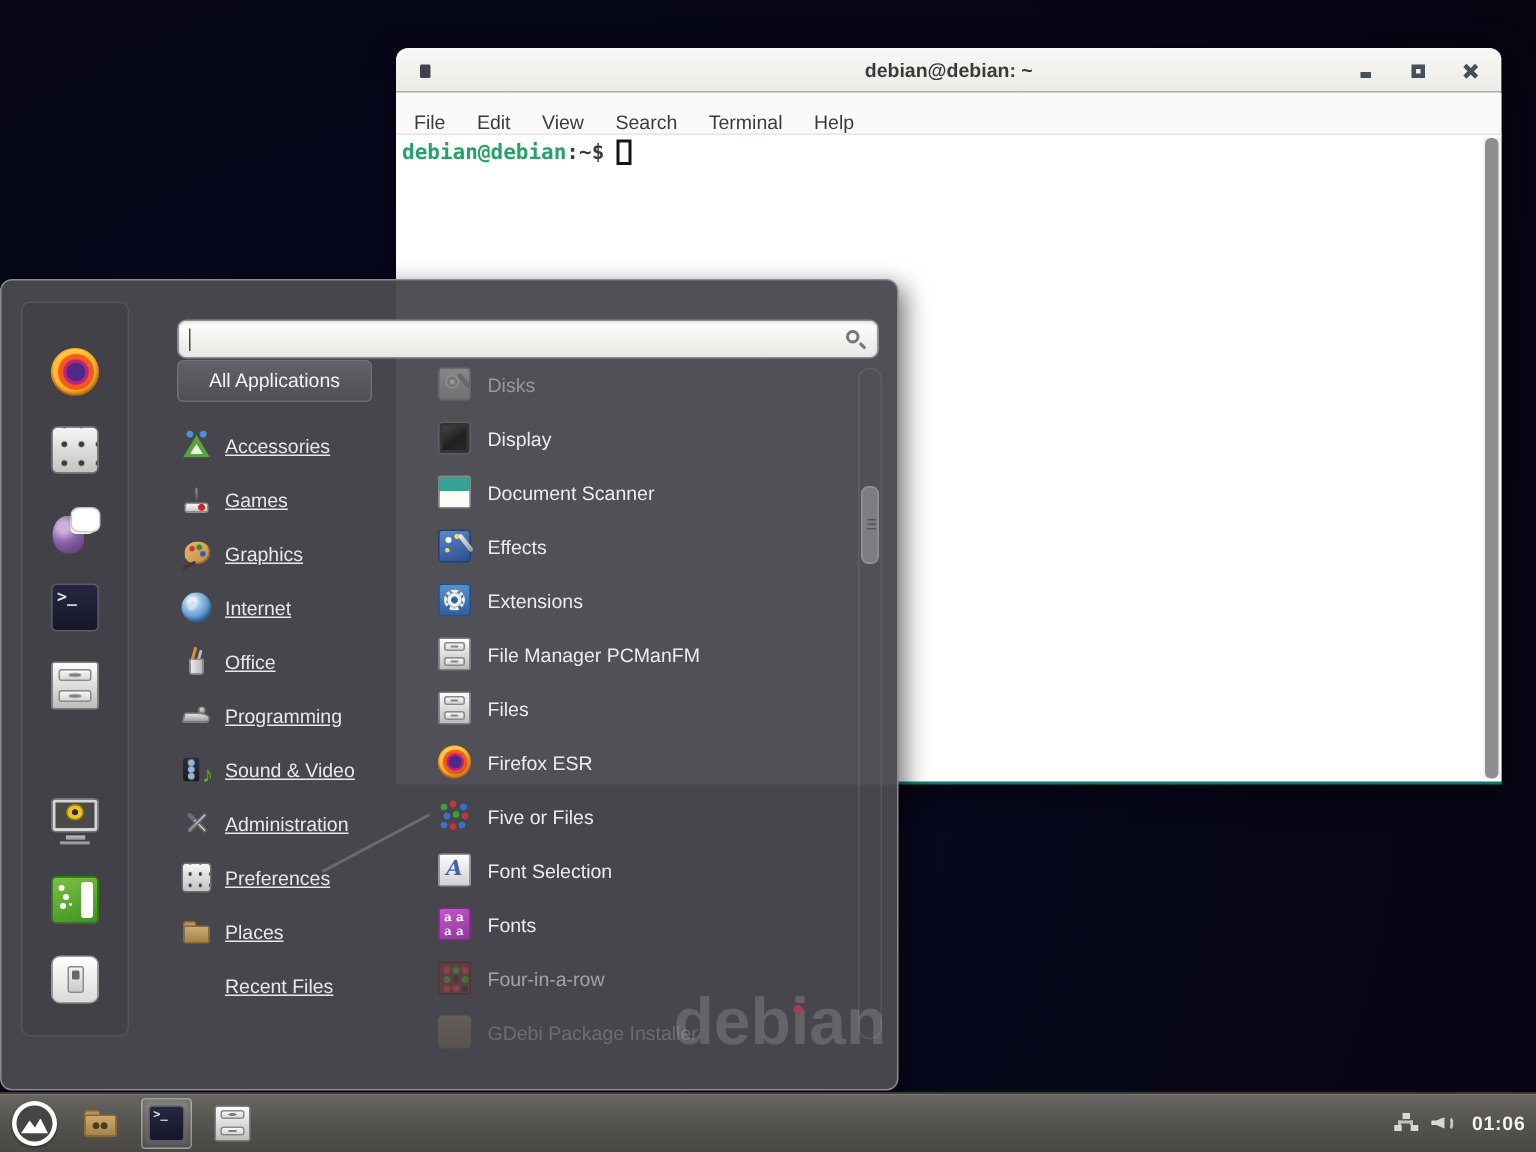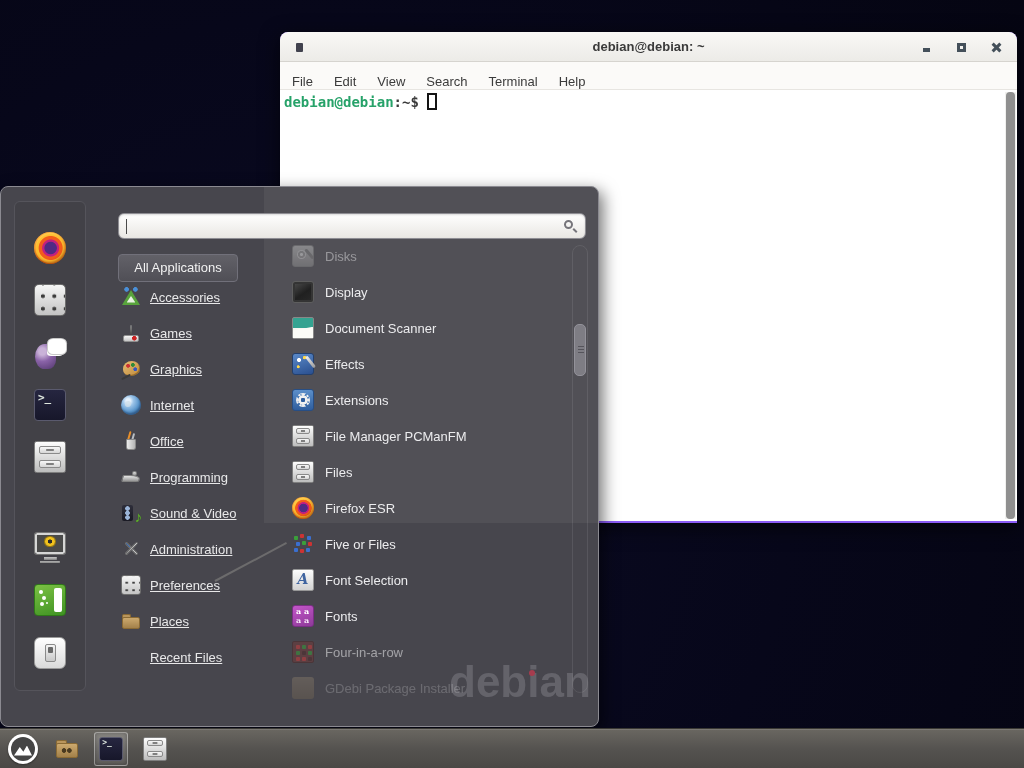--- a/index.html
+++ b/index.html
@@ -196,22 +196,22 @@
     box-shadow:-5.5px 8px 0 #d8d8d8, 5.5px 8px 0 #d8d8d8;}
   .network-icon::after{content:"";position:absolute;left:3px;top:5px;width:10px;height:3px;
     border-left:2px solid #c2c2c2;border-right:2px solid #c2c2c2;border-top:2px solid #c2c2c2;}
   .volume-icon{width:18px;height:14px;}
   .volume-icon::before{content:"";position:absolute;left:0;top:3px;width:9px;height:8px;background:#d8d8d8;
     clip-path:polygon(0 32%,38% 32%,100% 0,100% 100%,38% 68%,0 68%);}
   .volume-icon::after{content:"";position:absolute;right:3px;top:2px;width:7px;height:10px;
     border:2px solid transparent;border-right-color:#c8c8c8;border-radius:50%;}
 
   
-  #terminal{position:absolute;left:280px;top:32px;width:737px;height:491px;
-    border-radius:8px 8px 0 0;box-shadow:0 5px 20px rgba(0,0,0,.6);background:#8b5cf6;}
+  #terminal{position:absolute;left:264px;top:32px;width:737px;height:491px;
+    border-radius:8px 8px 0 0;box-shadow:0 5px 20px rgba(0,0,0,.6);background:#0f766e;}
   .titlebar{position:relative;height:30px;background:linear-gradient(#f9f8f6,#ecebe7);
     border-bottom:1px solid #d6d4cf;border-radius:8px 8px 0 0;}
   .titlebar .title{line-height:30px;text-align:center;font-size:13px;font-weight:bold;color:#3a3a3a;}
   .window-badge-icon{position:absolute;left:16px;top:11px;width:7px;height:9px;background:#41424e;border-radius:1px;}
   .win-controls{position:absolute;right:15px;top:0;height:30px;display:flex;align-items:center;gap:24px;}
   .win-ctl{width:11px;height:11px;position:relative;cursor:default;}
   .g-minimize-icon{position:absolute;left:2px;bottom:1px;width:7px;height:4px;background:#44505a;}
   .g-maximize-icon{position:absolute;left:1px;top:1px;width:9px;height:9px;border:3px solid #44505a;}
   .g-close-icon{position:absolute;inset:0;}
   .g-close-icon::before,.g-close-icon::after{content:"";position:absolute;left:0px;top:4px;width:11px;height:3px;background:#44505a;}
@@ -251,21 +251,21 @@
     background:linear-gradient(#ffffff,#e9e7e3);border:1px solid #8e8d93;border-radius:6px;
     box-shadow:inset 0 1px 2px rgba(0,0,0,.15);}
   .search-input{position:absolute;inset:1px 26px 1px 6px;border:none;outline:none;background:transparent;
     font-size:13px;color:#333;font-family:"Liberation Sans",sans-serif;}
   .search-caret{position:absolute;left:7px;top:5px;width:1px;height:15px;background:#4a4a4a;}
   .search-glass-icon{position:absolute;right:8px;top:6px;width:13px;height:13px;}
   .search-glass-icon::before{content:"";position:absolute;left:0;top:0;width:9px;height:9px;
     border:2px solid #76757b;border-radius:50%;}
   .search-glass-icon::after{content:"";position:absolute;right:1px;bottom:0px;width:2px;height:5px;
     background:#76757b;transform:rotate(-45deg);}
-  .all-apps-btn{position:absolute;left:117px;top:67px;width:120px;height:28px;
+  .all-apps-btn{position:absolute;left:117px;top:53px;width:130px;height:28px;
     background:linear-gradient(#626168,#504f56);border:1px solid #71707a;border-radius:4px;
     color:#f2f2f2;font-size:13px;text-align:center;line-height:26px;cursor:pointer;}
   .cat-list{position:absolute;left:112px;top:92px;width:152px;}
   .cat-row{height:36px;display:flex;align-items:center;gap:9px;padding-left:8px;
     font-size:13px;color:#e8e8e9;cursor:pointer;border-radius:4px;text-decoration:underline;}
   .app-list{position:absolute;left:281px;top:51px;width:290px;}
   .app-row{height:36px;display:flex;align-items:center;gap:11px;padding-left:10px;
     font-size:13px;color:#ececee;cursor:pointer;border-radius:4px;}
   .menu-scroll{position:absolute;left:571px;top:58px;width:16px;height:448px;
     border:1px solid rgba(255,255,255,.09);border-radius:8px;}
@@ -463,13 +463,18 @@
       <div class="tb-btn">
         <span class="icon i24 folder-icon"></span>
       </div>
       <div class="tb-btn active">
         <span class="icon i24 terminal-icon"></span>
       </div>
       <div class="tb-btn">
         <span class="icon i24 file-cabinet-icon"></span>
       </div>
     </div>
+  <div class="tb-right">
+    <span class="icon network-icon"></span>
+      <span class="icon volume-icon"></span>
+      <span class="clock">01:06</span>
+  </div>
 </div>
 
 </body></html>

